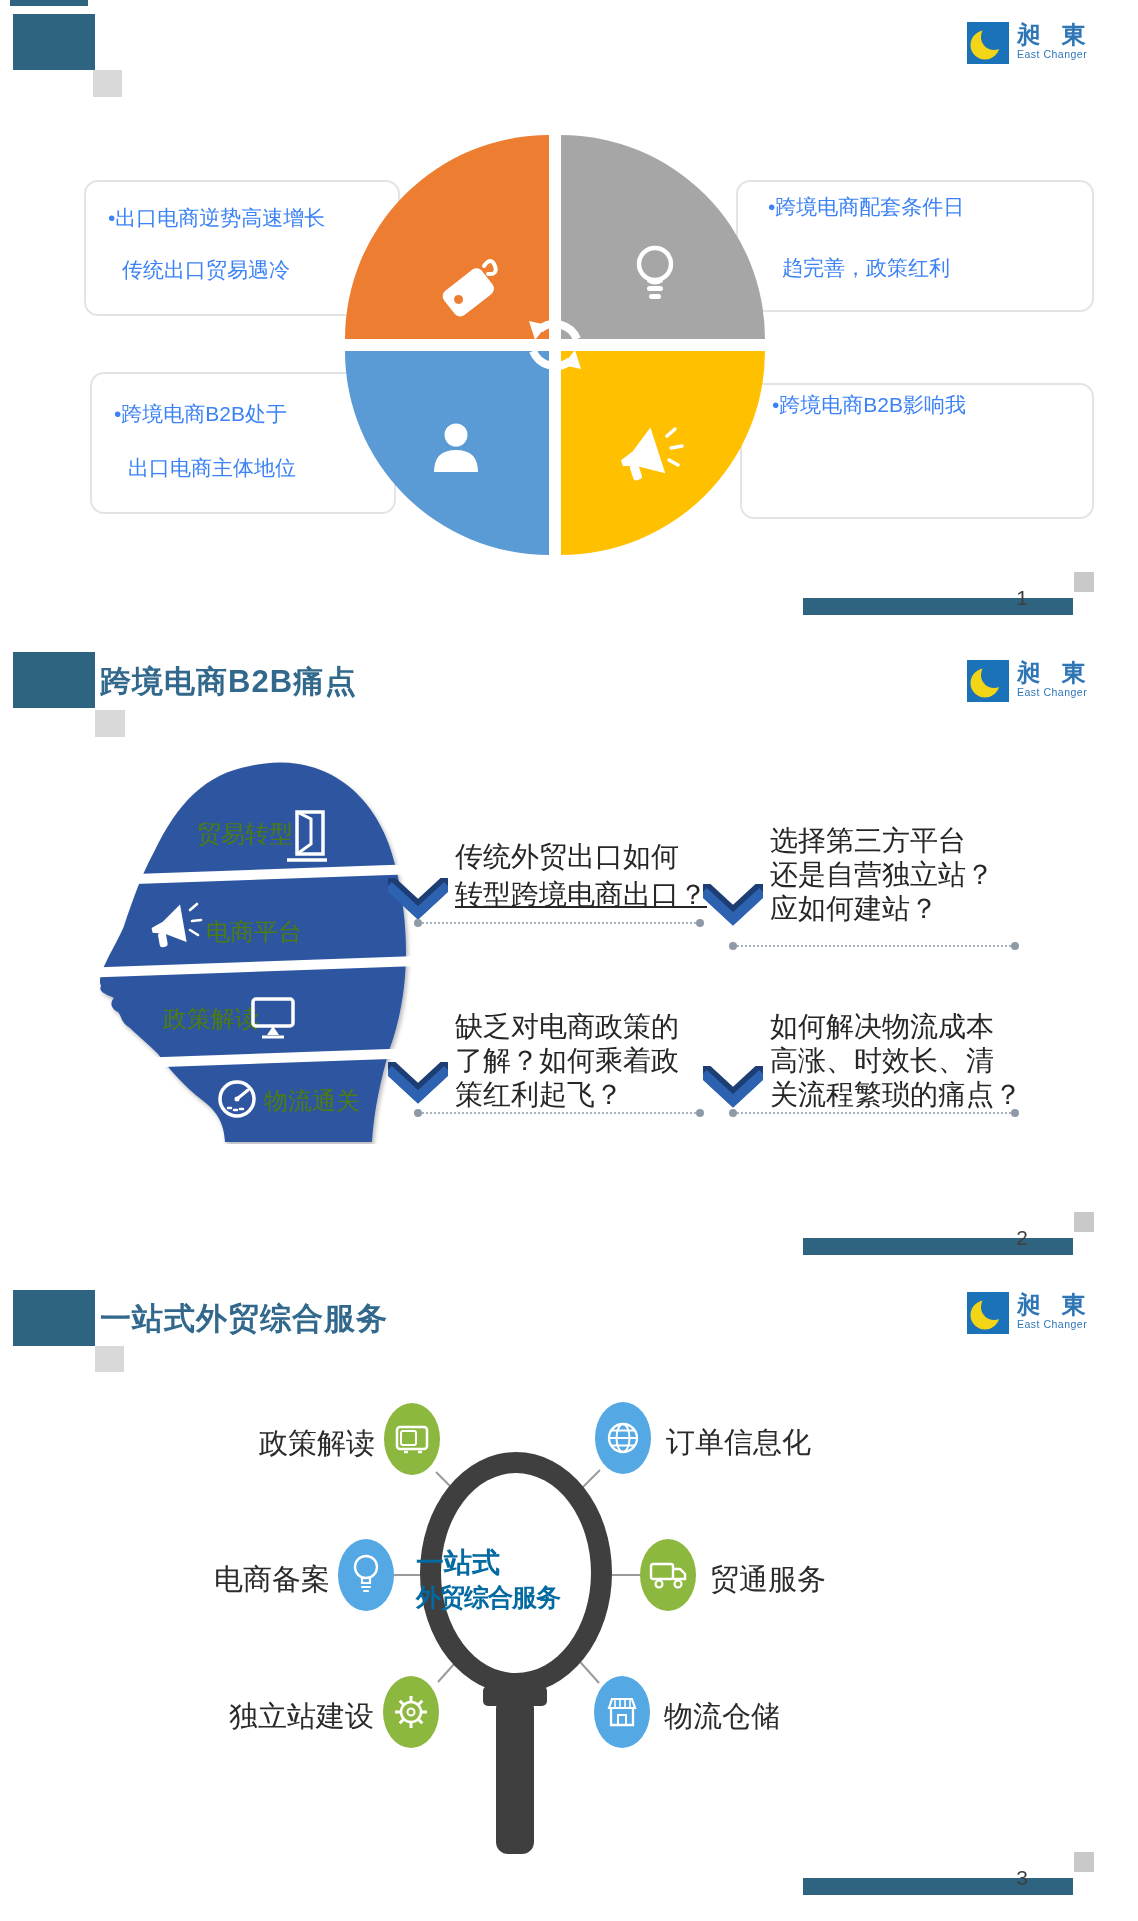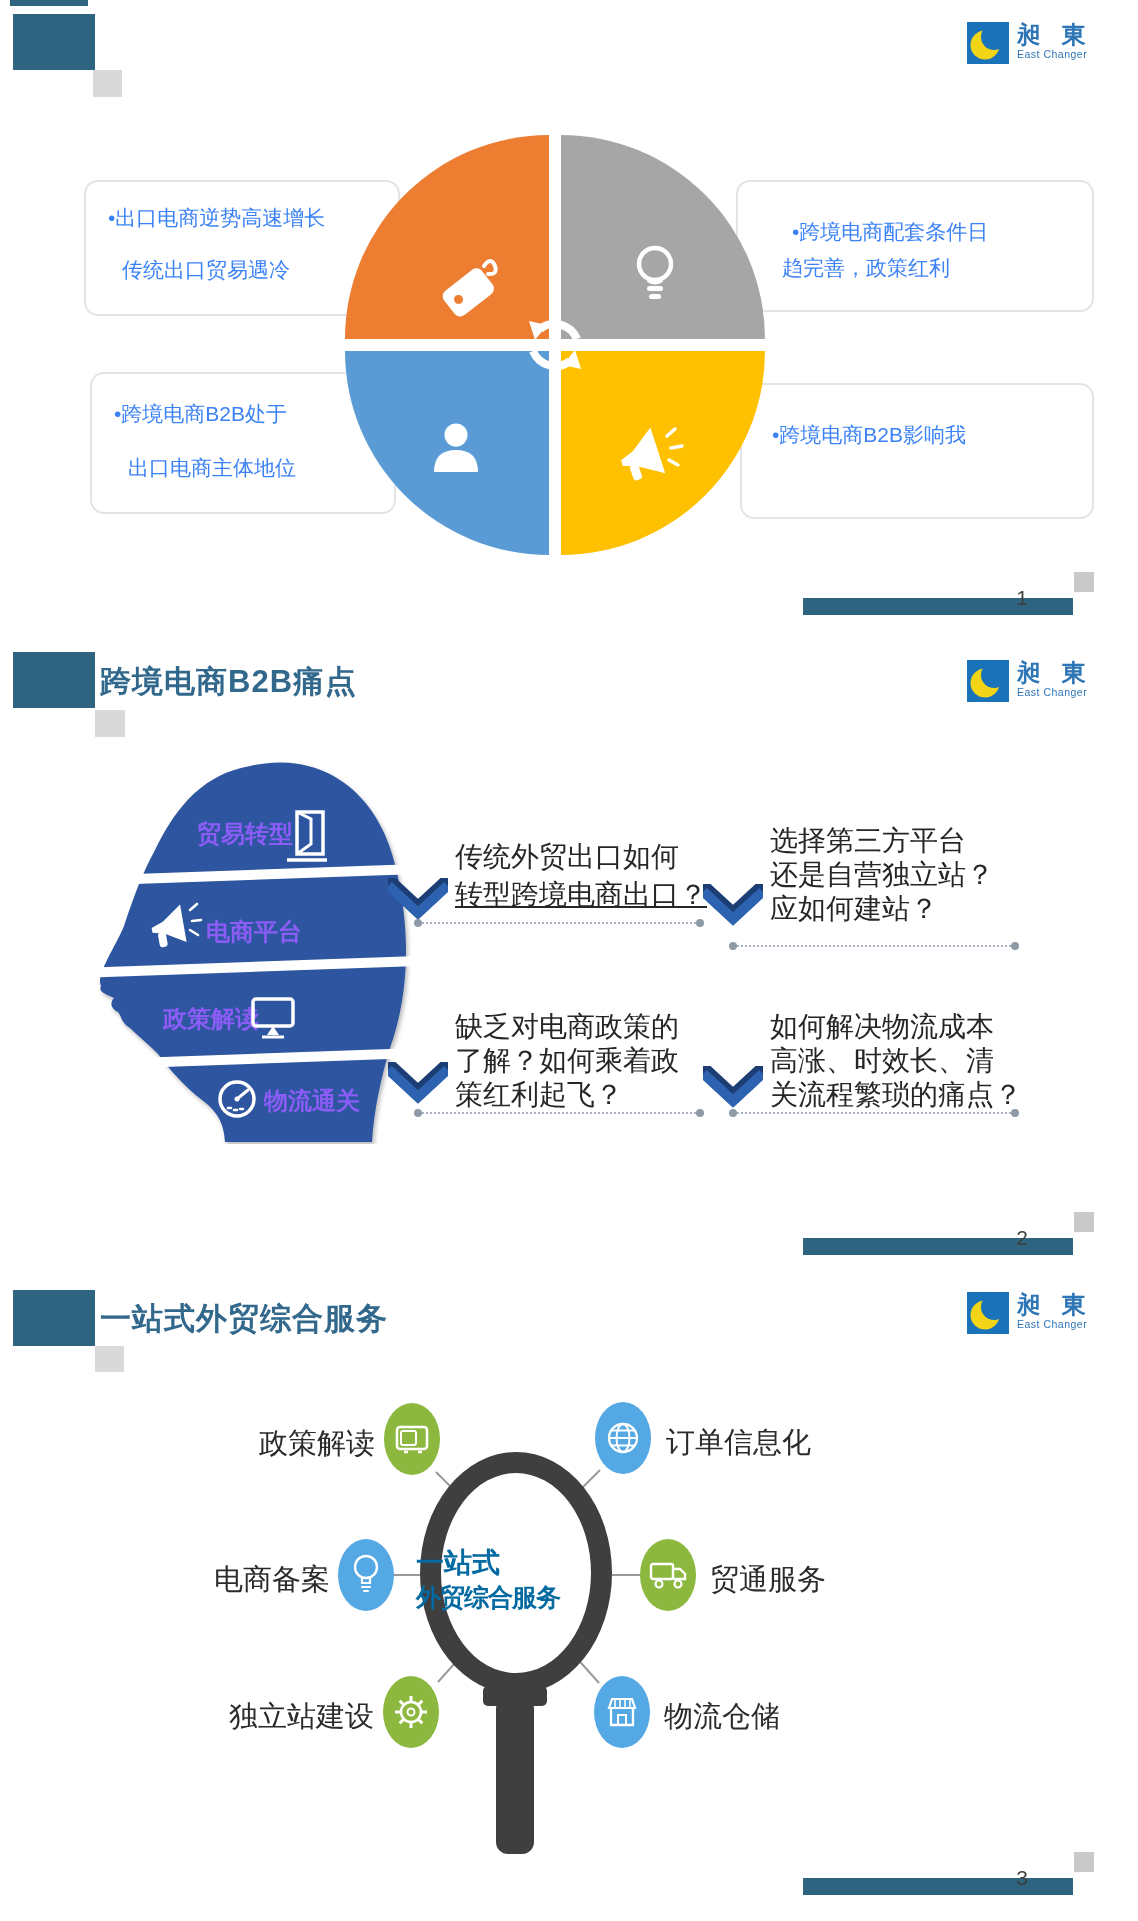--- a/index.html
+++ b/index.html
@@ -20,21 +20,21 @@
   .pg-bar{position:absolute;left:803px;width:270px;height:17px;background:#2E6480;}
   .pg-num{position:absolute;left:1010px;width:24px;text-align:center;font-size:21px;color:#3F3F3F;z-index:5;}
   .pg-sq{position:absolute;left:1074px;width:20px;height:20px;background:#C9C9C9;}
   
   .qbox{position:absolute;border:2px solid #E4E4E4;border-radius:14px;background:#fff;z-index:1;}
   .qbox-line{position:absolute;left:22px;font-size:21px;color:#3b82f6;white-space:nowrap;}
   .qbox-line.ind{left:36px;}
   .quad{position:absolute;width:204px;height:204px;z-index:2;}
   .quad-icon{position:absolute;z-index:3;}
   
-  .head-label{position:absolute;color:#8b5cf6;font-size:24px;font-weight:bold;z-index:4;white-space:nowrap;}
+  .head-label{position:absolute;color:#4d7c0f;font-size:24px;font-weight:normal;z-index:4;white-space:nowrap;}
   .head-icon{position:absolute;z-index:4;}
   .q-line{position:absolute;font-size:28px;color:#262626;white-space:nowrap;}
   .chev{position:absolute;width:60px;height:44px;}
   .dotline{position:absolute;height:0;border-top:2px dotted #A7B2BE;}
   .dotline .dot{position:absolute;top:-5px;width:8px;height:8px;border-radius:50%;background:#8E9AA6;}
   .dotline .dot.l{left:-4px;}
   .dotline .dot.r{right:-4px;}
   
   .node{position:absolute;width:56px;height:72px;border-radius:50%;display:flex;align-items:center;justify-content:center;z-index:3;}
   .node.green{background:#8DB83F;}
@@ -69,29 +69,29 @@
         <div class="logo-cn">昶 東</div>
         <div class="logo-en">East Changer</div>
       </div>
     </div>
 
     <div class="qbox" style="left:84px;top:180px;width:312px;height:132px;">
       <div class="qbox-line" style="top:22px;">•出口电商逆势高速增长</div>
       <div class="qbox-line ind" style="top:74px;">传统出口贸易遇冷</div>
     </div>
     <div class="qbox" style="left:736px;top:180px;width:354px;height:128px;">
-      <div class="qbox-line" style="left:30px;top:36px;margin-left:24px;">•跨境电商配套条件日</div>
+      <div class="qbox-line" style="left:30px;top:11px;">•跨境电商配套条件日</div>
       <div class="qbox-line ind" style="left:44px;top:72px;">趋完善，政策红利</div>
     </div>
     <div class="qbox" style="left:90px;top:372px;width:302px;height:138px;">
       <div class="qbox-line" style="top:26px;">•跨境电商B2B处于</div>
       <div class="qbox-line ind" style="top:80px;">出口电商主体地位</div>
     </div>
     <div class="qbox" style="left:740px;top:383px;width:350px;height:132px;">
-      <div class="qbox-line" style="left:30px;top:36px;">•跨境电商B2B影响我</div>
+      <div class="qbox-line" style="left:30px;top:6px;">•跨境电商B2B影响我</div>
     </div>
 
     <div class="quad" style="left:345px;top:135px;background:#ED7D31;border-radius:100% 0 0 0;"></div>
     <div class="quad" style="left:561px;top:135px;background:#A6A6A6;border-radius:0 100% 0 0;"></div>
     <div class="quad" style="left:345px;top:351px;background:#5B9BD5;border-radius:0 0 0 100%;"></div>
     <div class="quad" style="left:561px;top:351px;background:#FFC000;border-radius:0 0 100% 0;"></div>
 
     <div class="quad-icon" style="left:430px;top:250px;">
       <svg width="76" height="76" viewBox="0 0 76 76">
         <g transform="rotate(-38 38 42)">

